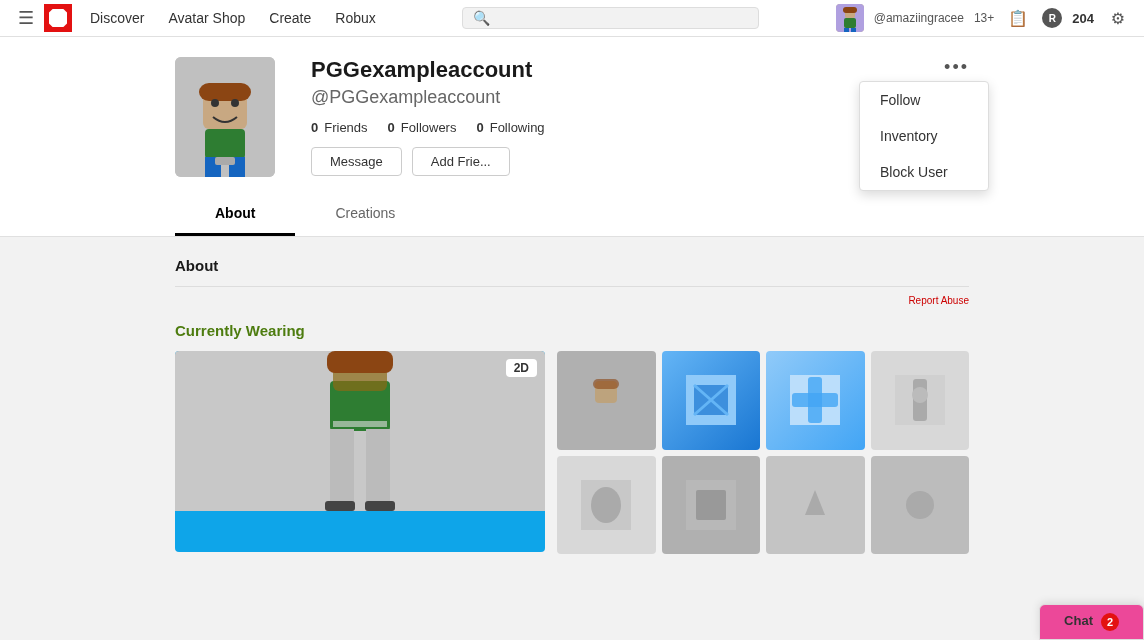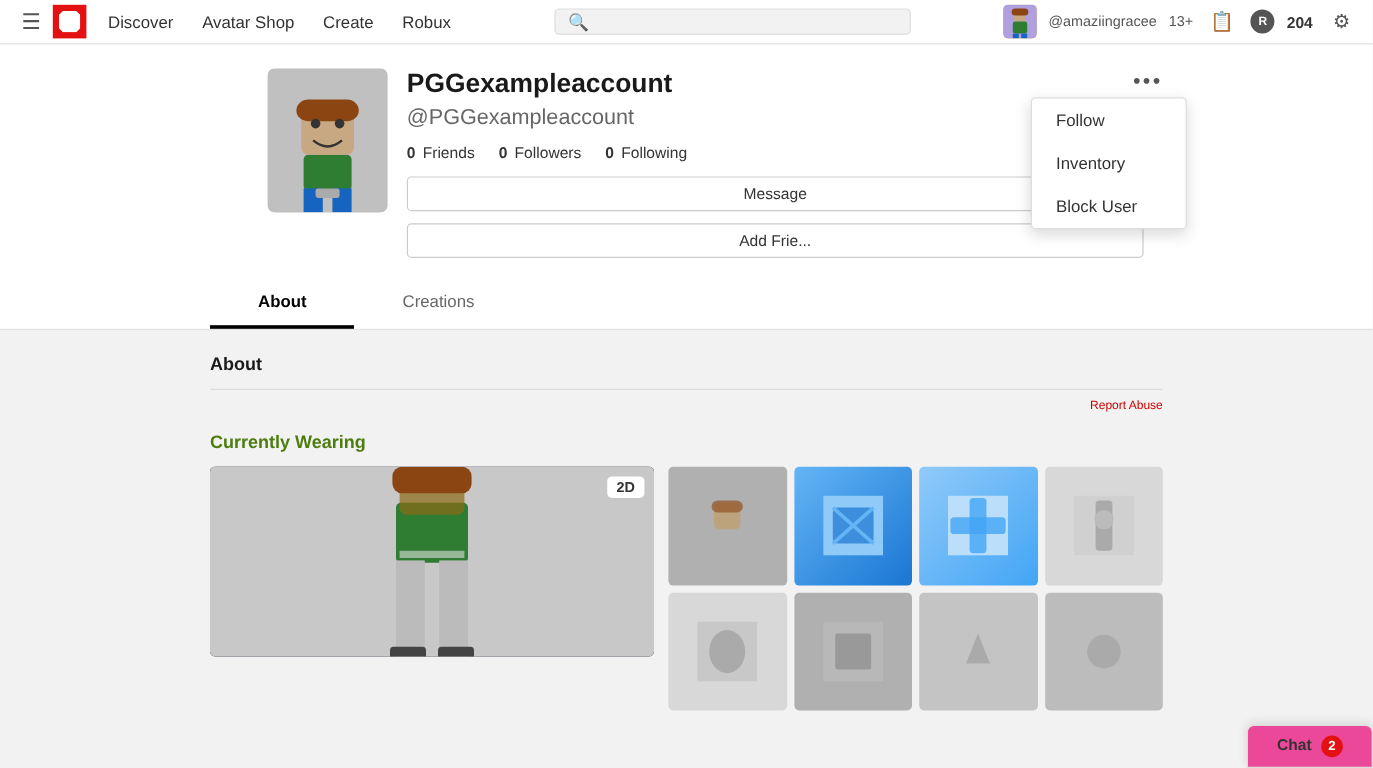--- a/index.html
+++ b/index.html
@@ -83,42 +83,41 @@
     .settings-icon { color: #555; font-size: 16px; cursor: pointer; }
 
     
     .profile-section {
       background: #ffffff;
       padding: 20px 175px 0 175px;
     }
     .profile-header {
       display: flex;
       align-items: flex-start;
-      gap: 16px;
+      gap: 36px;
       padding-bottom: 16px;
       position: relative;
-      margin-left: 48px;
     }
     .avatar-container {
       width: 100px; height: 120px;
       background: #c8c8c8;
       border-radius: 6px;
       overflow: hidden;
       display: flex; align-items: center; justify-content: center;
       flex-shrink: 0;
       position: relative;
     }
 
     .profile-info { flex: 1; }
     .profile-name { font-size: 22px; font-weight: 700; color: #1a1a1a; margin-bottom: 4px; }
     .profile-handle { font-size: 18px; color: #666; margin-bottom: 12px; }
     .profile-stats { display: flex; gap: 0; margin-bottom: 12px; }
     .stat-item { display: flex; gap: 6px; align-items: center; font-size: 13px; color: #333; margin-right: 20px; }
     .stat-num { font-weight: 600; }
-    .profile-actions { display: flex; gap: 10px; flex-direction: column; }
+    .profile-actions { display: flex; gap: 10px; }
     .btn-message {
       padding: 6px 18px;
       border: 1px solid #ccc;
       background: white;
       border-radius: 4px;
       font-size: 13px;
       cursor: pointer;
       color: #333;
     }
     .btn-add-friend {
@@ -198,22 +197,22 @@
       cursor: pointer;
     }
 
     .currently-wearing-title {
       font-size: 15px; font-weight: 700; color: #4d7c0f; margin-bottom: 12px;
     }
     .wearing-container {
       display: flex; gap: 12px;
     }
     .avatar-2d-box {
-      width: 370px; height: 158px;
-      background: #0f172a;
+      width: 370px; height: 201px;
+      background: #0ea5e9;
       border-radius: 4px;
       position: relative;
       overflow: hidden;
       flex-shrink: 0;
     }
     .badge-2d {
       position: absolute; top: 8px; right: 8px;
       background: white; border-radius: 4px;
       padding: 2px 8px; font-size: 12px; font-weight: 600; color: #333;
     }

